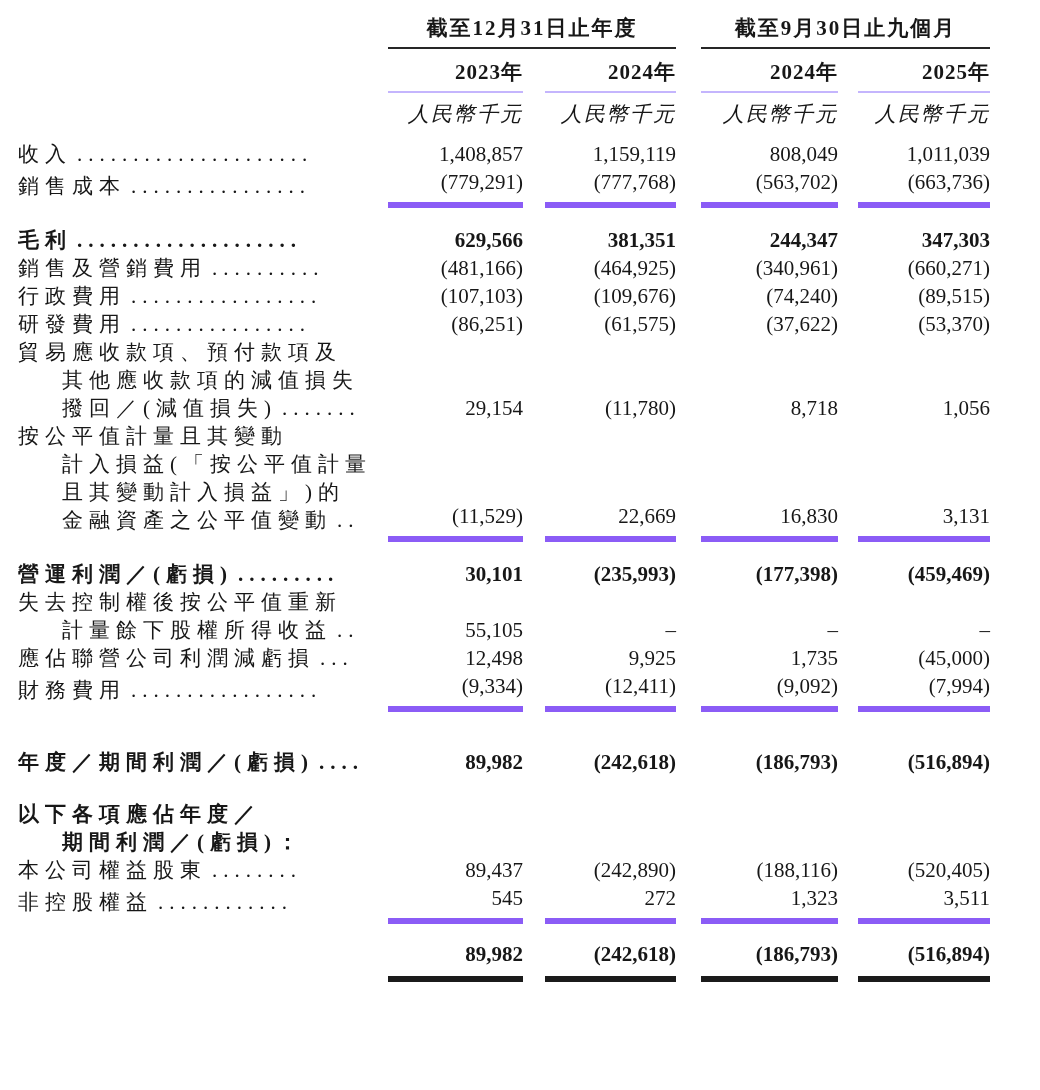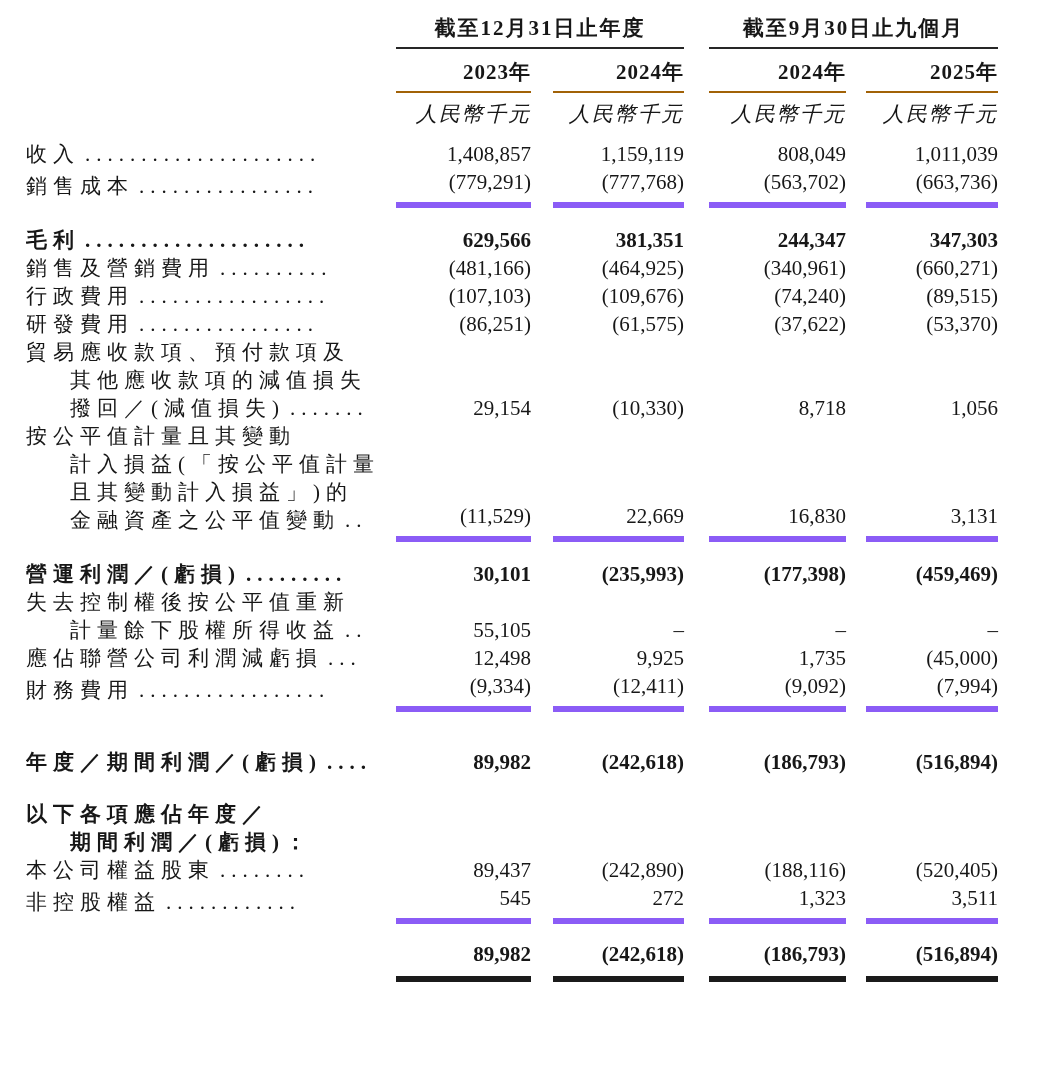--- a/index.html
+++ b/index.html
@@ -1,21 +1,21 @@
 <!DOCTYPE html>
 <html><head>
 <meta charset="utf-8">
 <style>
   html,body{margin:0;padding:0;background:#ffffff;}
   body{
     width:1040px;height:1090px;overflow:hidden;
     font-family:"Liberation Serif","DejaVu Serif",serif;
     color:#171717;font-size:21px;line-height:28px;
   }
-  .wrap{padding:14px 12px 0 18px;margin-left:8px;}
+  .wrap{padding:14px 12px 0 18px;}
   table.fin{border-collapse:collapse;table-layout:fixed;width:972px;}
   td,th{padding:0;margin:0;vertical-align:bottom;font-weight:normal;text-align:left;}
   .num{text-align:right;}
   .u{display:inline-block;text-align:right;}
   .n0 .u{width:135px}
   .n1 .u{width:131px}
   .n2 .u{width:137px}
   .n3 .u{width:132px}
   .single{border-bottom:6px solid #8b5cf6;padding-bottom:6px;}
   tr.ruled .label-cell{padding-bottom:8px;}
@@ -24,21 +24,21 @@
   .label-cell{overflow:hidden;}
   .lbl-line{white-space:nowrap;overflow:hidden;letter-spacing:6px;}
   .ind{padding-left:44px;}
   .b{font-weight:normal;}
   tr.bold .lbl-line,tr.bold .u{font-weight:bold;}
   .dots{letter-spacing:6px;margin-left:5px;}
   
   .grp{border-bottom:2px solid #262626;text-align:center;font-weight:bold;letter-spacing:2px;padding-bottom:5px;}
   .grp1{margin-left:20px;}
   .year-row th{padding-top:9px;}
-  .u.yr{border-bottom:2px solid #a16207;padding-bottom:5px;font-weight:bold;letter-spacing:1px;}
+  .u.yr{border-bottom:2px solid #c4b5fd;padding-bottom:5px;font-weight:bold;letter-spacing:1px;}
   .unit-row .u{font-style:italic;padding-top:7px;letter-spacing:2px;}
   .note-row .u{font-style:italic;letter-spacing:2px;padding-top:1px;}
   .head-gap td{height:12px;}
 </style>
 </head>
 <body>
 
 <div class="wrap">
   <table class="fin">
     <colgroup>
@@ -144,21 +144,21 @@
           <td class="num n2"><span class="u">(37,622)</span></td>
           <td class="num n3"><span class="u">(53,370)</span></td>
         </tr>
         <tr>
           <td class="label-cell">
             <div class="lbl-line"><span>貿易應收款項、預付款項及</span></div>
             <div class="lbl-line ind"><span>其他應收款項的減值損失</span></div>
             <div class="lbl-line ind"><span>撥回／(減值損失)</span><span class="dots">.......</span></div>
           </td>
           <td class="num n0"><span class="u">29,154</span></td>
-          <td class="num n1"><span class="u">(10,330)</span></td>
+          <td class="num n1"><span class="u">(11,780)</span></td>
           <td class="gapcell"></td>
           <td class="num n2"><span class="u">8,718</span></td>
           <td class="num n3"><span class="u">1,056</span></td>
         </tr>
         <tr class=" ruled">
           <td class="label-cell">
             <div class="lbl-line"><span>按公平值計量且其變動</span></div>
             <div class="lbl-line ind"><span>計入損益(「</span><span class="b">按公平值計量</span></div>
             <div class="lbl-line ind"><span class="b">且其變動計入損益</span><span>」)的</span></div>
             <div class="lbl-line ind"><span>金融資產之公平值變動</span><span class="dots">..</span></div>

